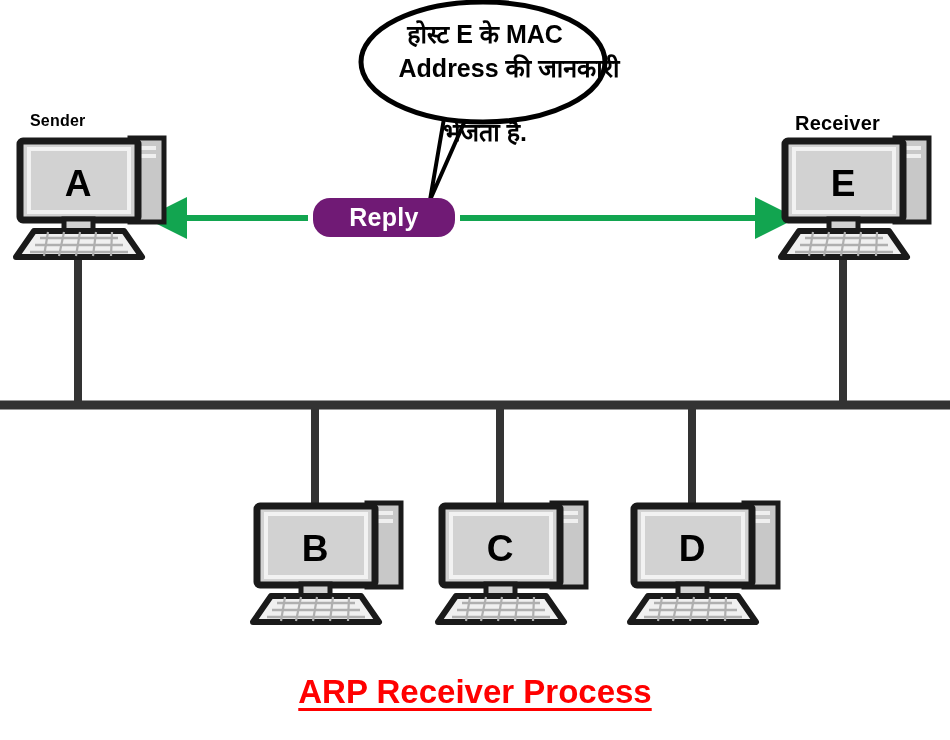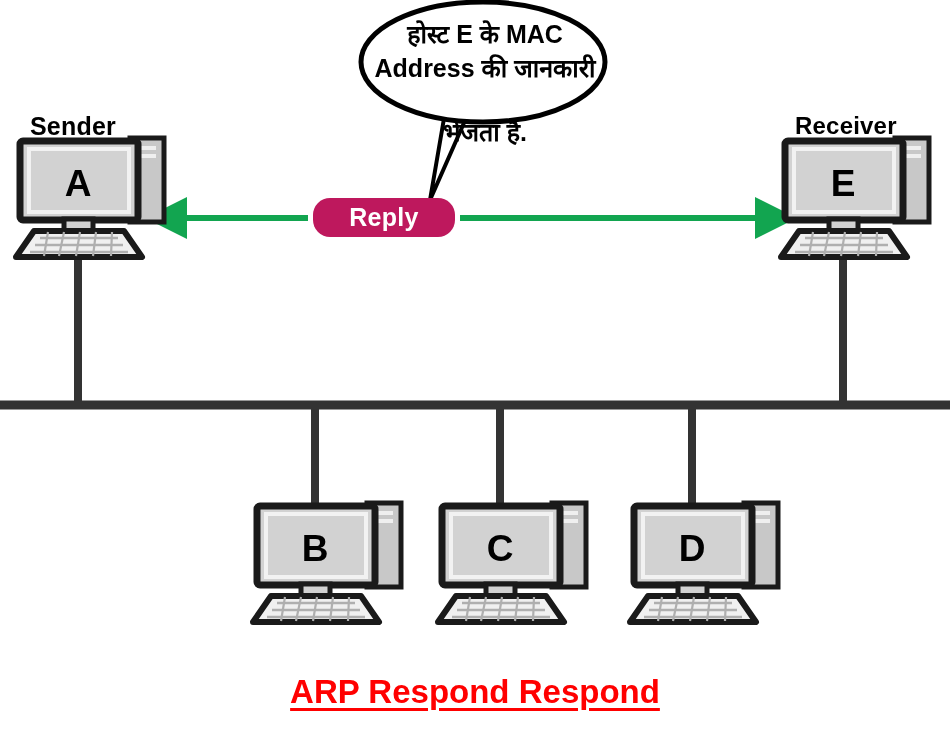--- a/index.html
+++ b/index.html
@@ -27,46 +27,46 @@
   .node-label {
     position: absolute;
     font-weight: bold;
     color: #000000;
     white-space: nowrap;
     font-family: "Liberation Sans", "DejaVu Sans", sans-serif;
   }
   #sender-label {
     left: 30px;
     top: 112px;
-    font-size: 25px;
+    font-size: 16px;
     letter-spacing: 0.2px;
   }
   #receiver-label {
     left: 795px;
     top: 112px;
-    font-size: 24px;
+    font-size: 20px;
     letter-spacing: 0.2px;
   }
   .screen-letter {
     position: absolute;
     font-weight: bold;
     color: #000000;
     font-size: 37px;
     text-align: center;
     font-family: "Liberation Sans", "DejaVu Sans", sans-serif;
     line-height: 1;
   }
   #reply-chip {
     position: absolute;
     left: 313px;
     top: 198px;
     width: 142px;
     height: 39px;
     border-radius: 17px;
-    background: #be185d;
+    background: #701a75;
     color: #ffffff;
     font-size: 25px;
     font-weight: bold;
     display: flex;
     align-items: center;
     justify-content: center;
     letter-spacing: 0.3px;
     font-family: "Liberation Sans", "DejaVu Sans", sans-serif;
   }
   .bubble-line {
@@ -80,21 +80,21 @@
     font-family: "Liberation Sans", "DejaVu Sans", sans-serif;
   }
   #bubble-text-wrap {
     position: absolute;
     left: 360px;
     top: 16px;
     width: 250px;
     height: 100px;
   }
   #bubble-l1 { top: 0px; }
-  #bubble-l2 { top: 34px; }
+  #bubble-l2 { top: 34px; padding-left: 24px; }
   #bubble-l3 { top: 68px; margin-top: 30px; }
   #diagram-title {
     position: absolute;
     left: 0;
     top: 673px;
     width: 950px;
     text-align: center;
     color: #FF0000;
     font-size: 33px;
     font-weight: bold;
@@ -186,15 +186,15 @@
   <div class="node-label" id="receiver-label">Receiver</div>
 
   <div id="reply-chip">Reply</div>
 
   <div id="bubble-text-wrap">
     <div class="bubble-line" id="bubble-l1">होस्ट E के MAC</div>
     <div class="bubble-line" id="bubble-l2">Address की जानकारी</div>
     <div class="bubble-line" id="bubble-l3">भेजता है.</div>
   </div>
 
-  <div id="diagram-title">ARP Respond Respond</div>
+  <div id="diagram-title">ARP Receiver Process</div>
 
 </div>
 
 </body></html>

